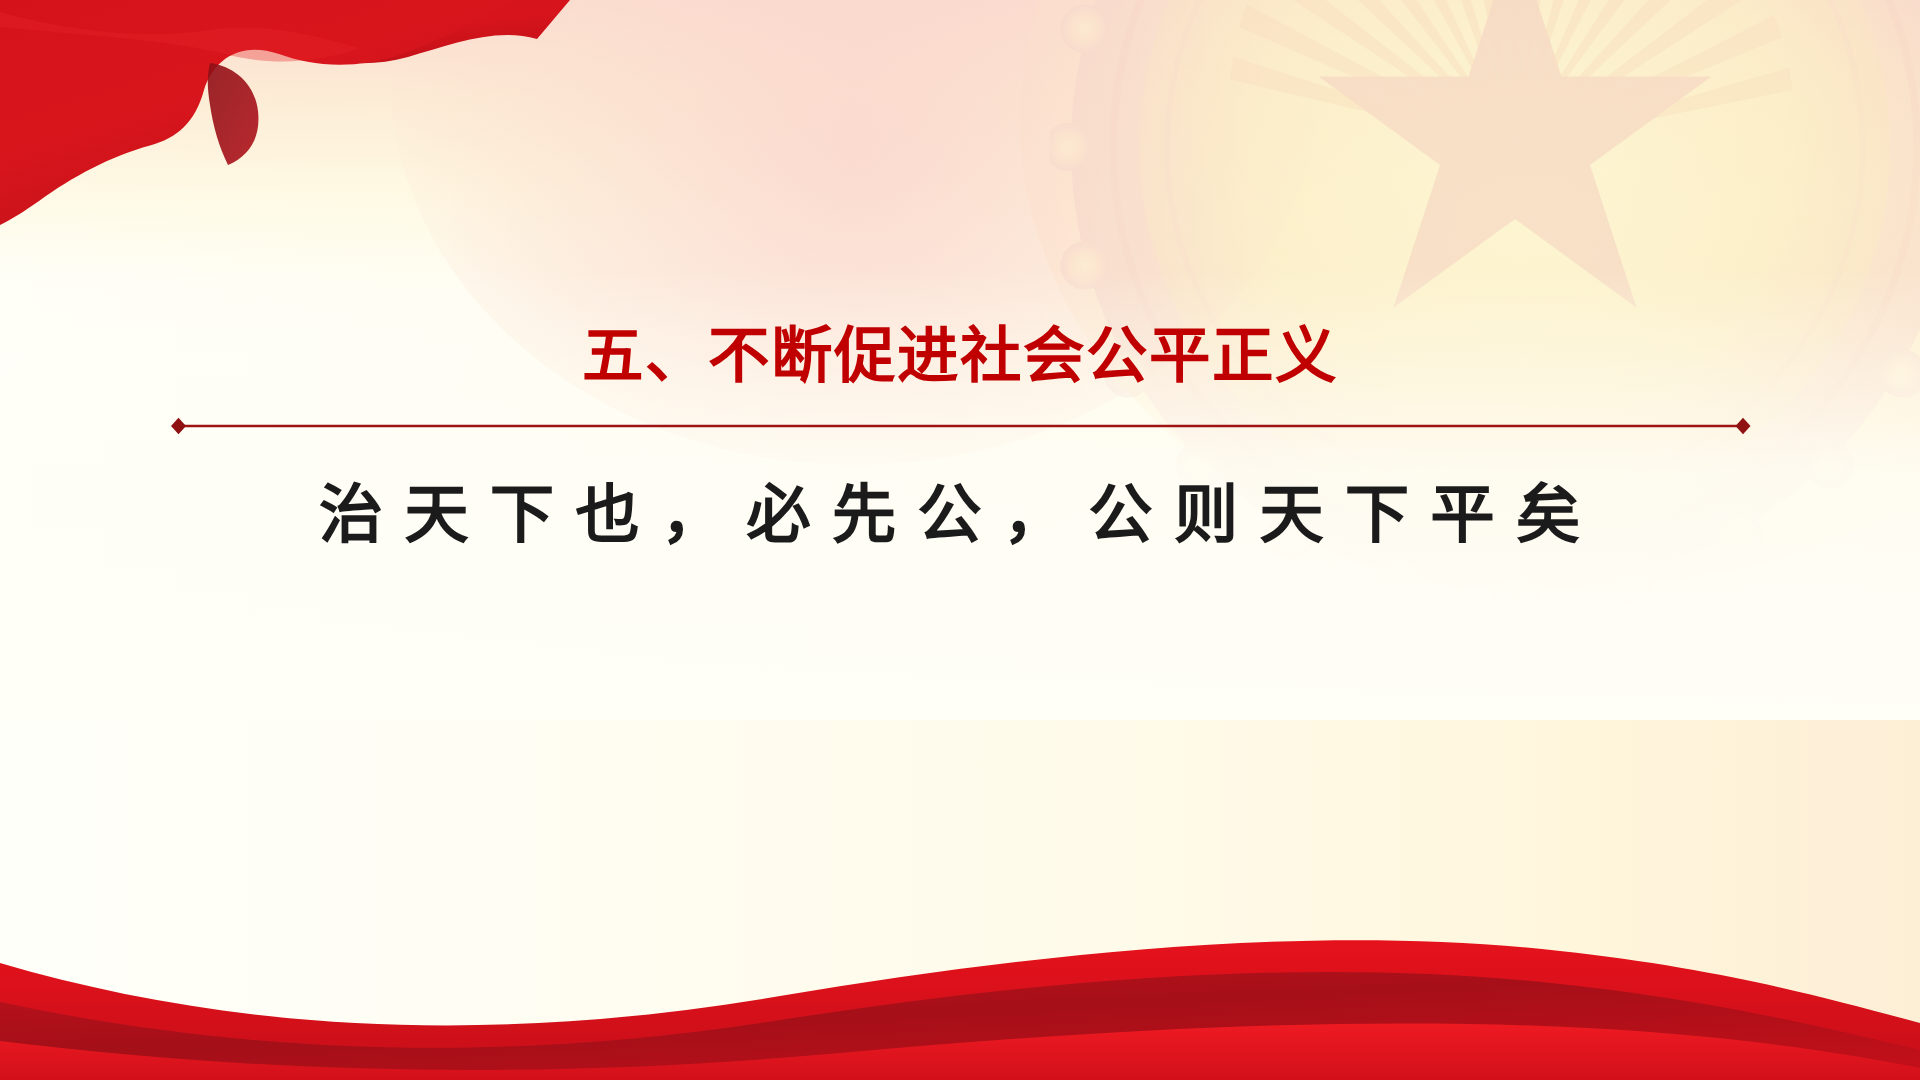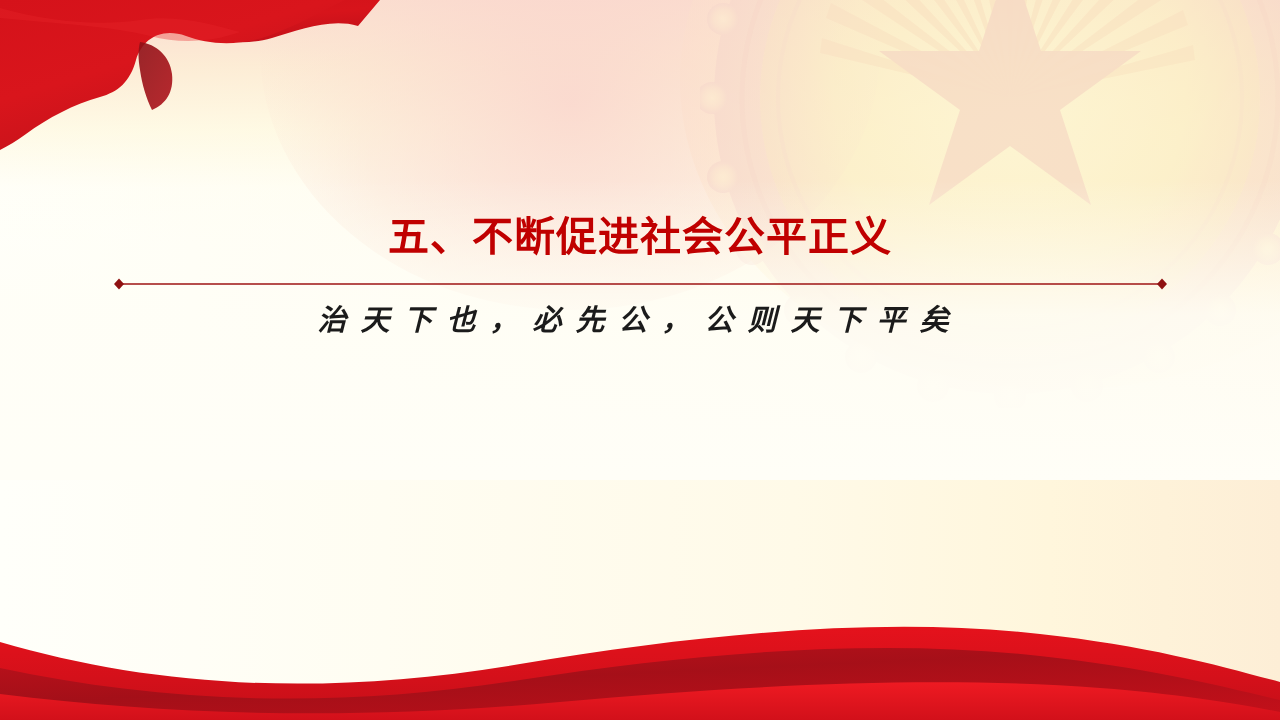--- a/index.html
+++ b/index.html
@@ -129,29 +129,28 @@
     position: absolute;
     top: 277px;
     left: 113px;
     width: 1055px;
     height: 14px;
   }
   .divider svg { display: block; width: 100%; height: 100%; }
 
   .subtitle {
     position: absolute;
-    top: 296px;
+    top: 308px;
     left: 0;
     width: 1280px;
     text-align: center;
-    font-size: 29px;
+    font-size: 43px;
     letter-spacing: 14px;
     color: #1b1b1b;
     white-space: nowrap;
-    font-style: italic;
     font-weight: 600;
     font-family: "Liberation Serif", "DejaVu Serif", serif;
   }
 </style>
 </head>
 <body>
 
 <div class="slide">
 
   <div class="bg-base"></div>

